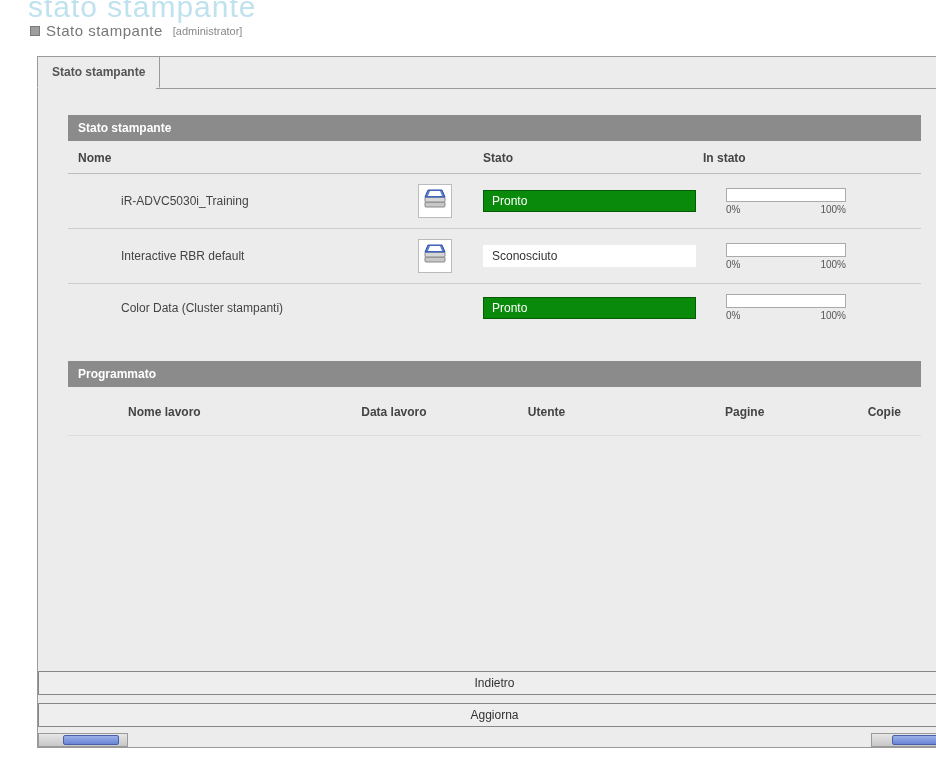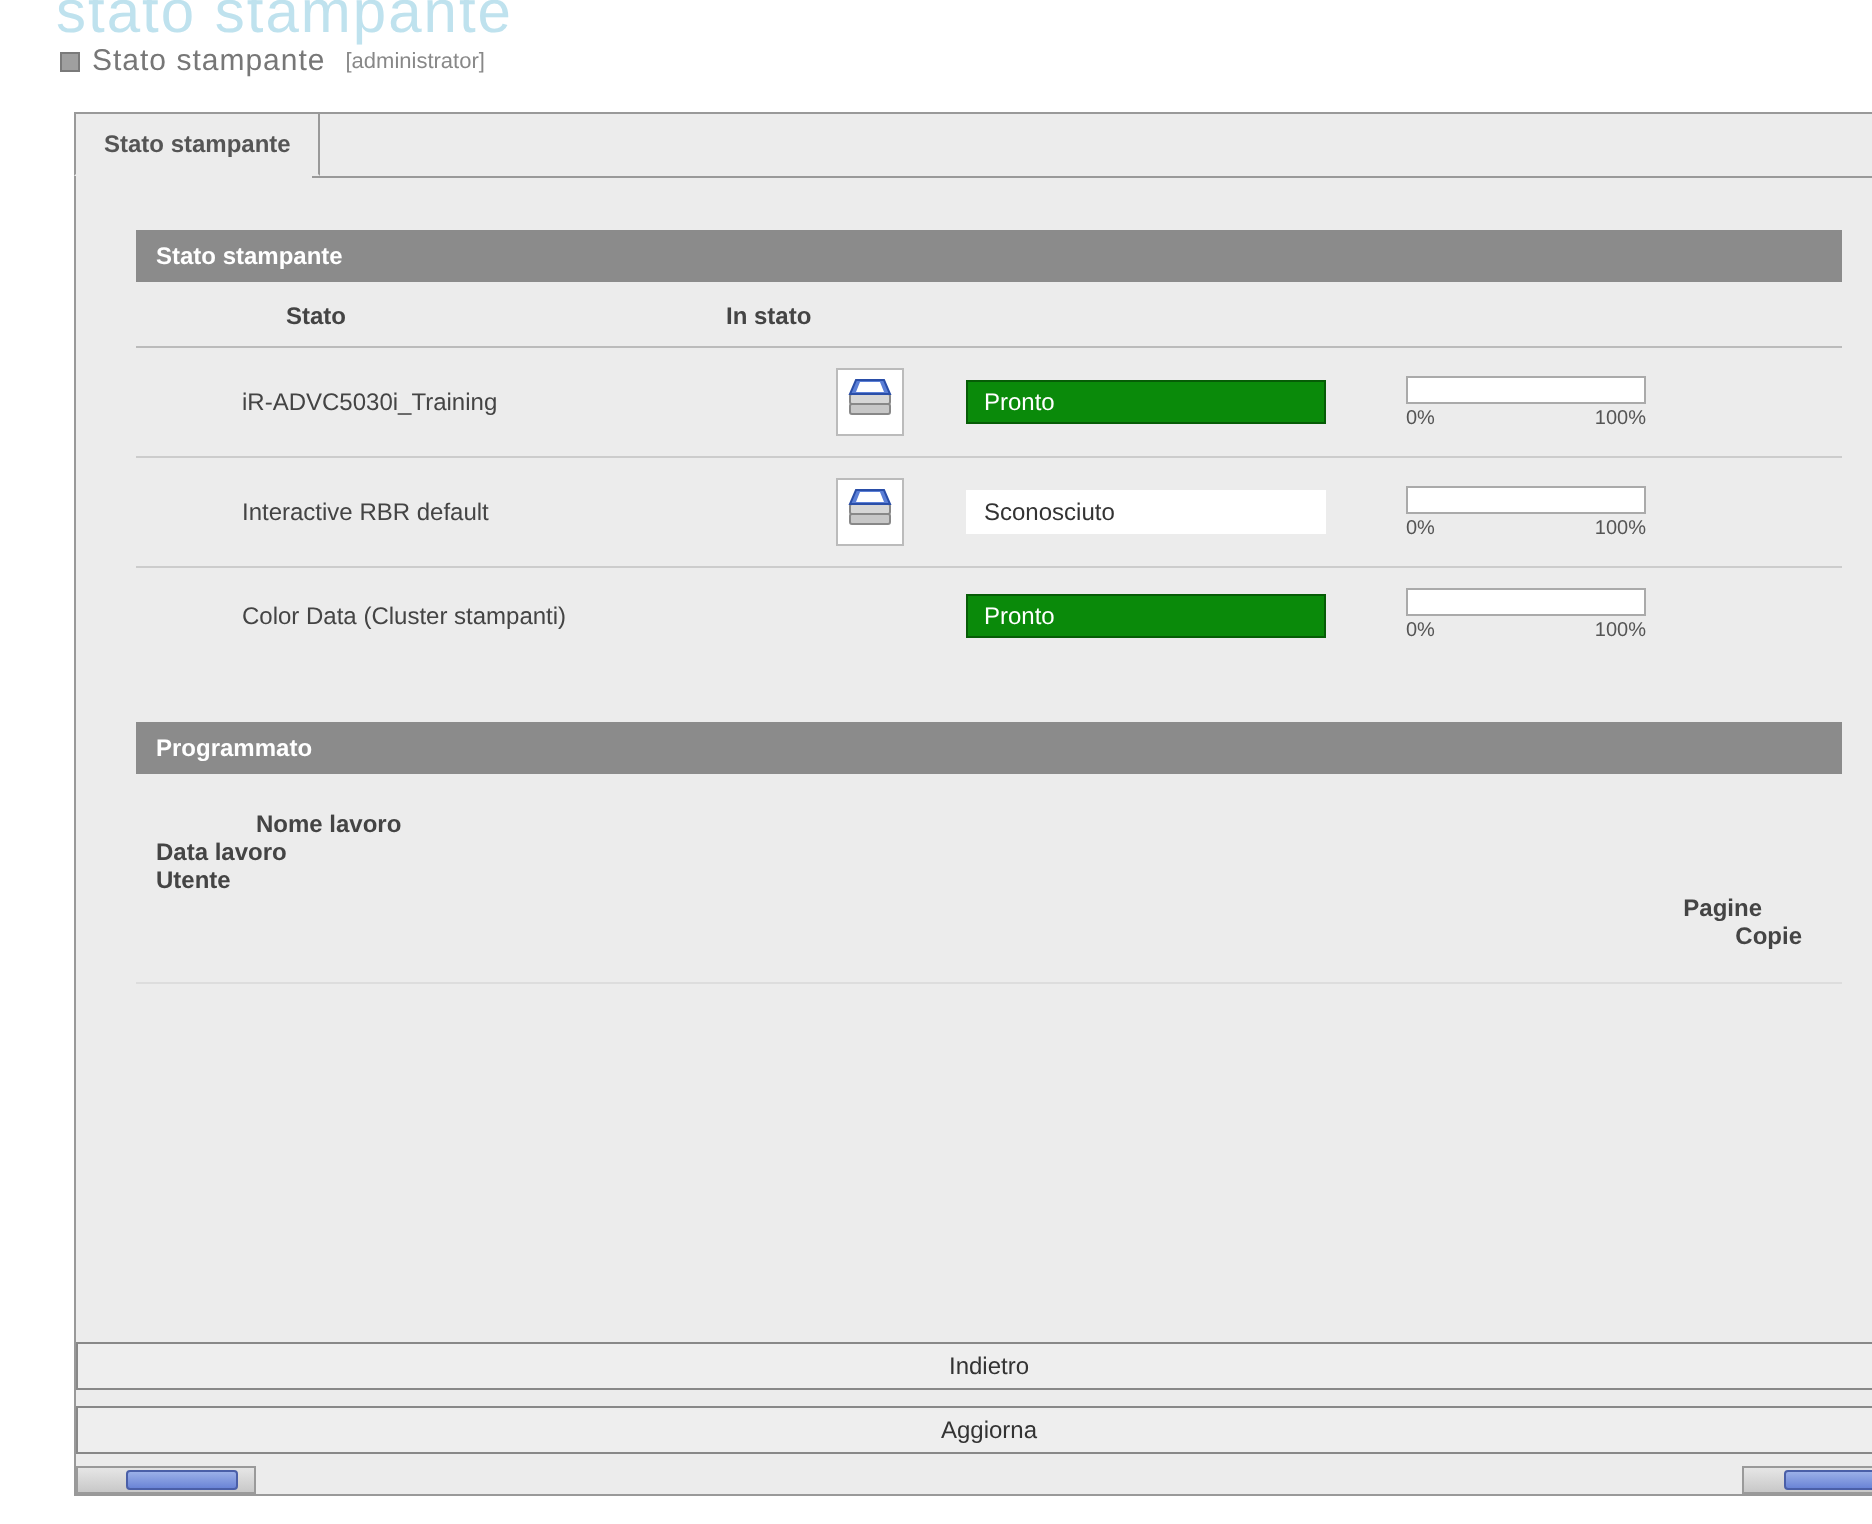--- a/index.html
+++ b/index.html
@@ -130,21 +130,21 @@
     display:flex; align-items:center; justify-content:center;
   }
   .status-badge {
     height: 22px;
     display: flex;
     align-items: center;
     padding: 0 8px;
     font-size: 12px;
     color: #fff;
     background: #0a8a0a;
-    width: 180px;
+    width: 213px;
     border: 1px solid #065c06;
   }
   .status-white {
     background: #fff;
     color: #333;
     border: 1px solid #fff;
   }
   .progress {
     width: 120px;
   }
@@ -162,21 +162,20 @@
     margin-top: 2px;
   }
 
   
   .sched-head {
     display: flex;
     padding: 18px 10px 16px 10px;
     font-weight: bold;
     color:#444;
     border-bottom: 1px solid #ddd;
-    flex-direction: column;
   }
   .sc-name  { flex: 0 0 34%; padding-left:50px;}
   .sc-date  { flex: 0 0 20%; }
   .sc-user  { flex: 0 0 18%; }
   .sc-pages { flex: 0 0 14%; text-align:right; padding-right:30px;}
   .sc-copies{ flex: 0 0 14%; text-align:right; padding-right:10px;}
 
   .footer-bar {
     position: absolute;
     bottom: 20px;
@@ -231,20 +230,21 @@
       <div class="tab-underline"></div>
     </div>
 
     <div class="content">
 
       <div class="section">
         <div class="section-header">Stato stampante</div>
 
         <div class="table">
           <div class="thead">
+            <div class="col-name">Nome</div>
             <div class="col-icon"></div>
             <div class="col-status">Stato</div>
             <div class="col-progress">In stato</div>
           </div>
 
           <div class="row">
             <div class="col-name">iR-ADVC5030i_Training</div>
             <div class="col-icon">
               <div class="printer-icon">
                 <svg width="26" height="26" viewBox="0 0 26 26">

